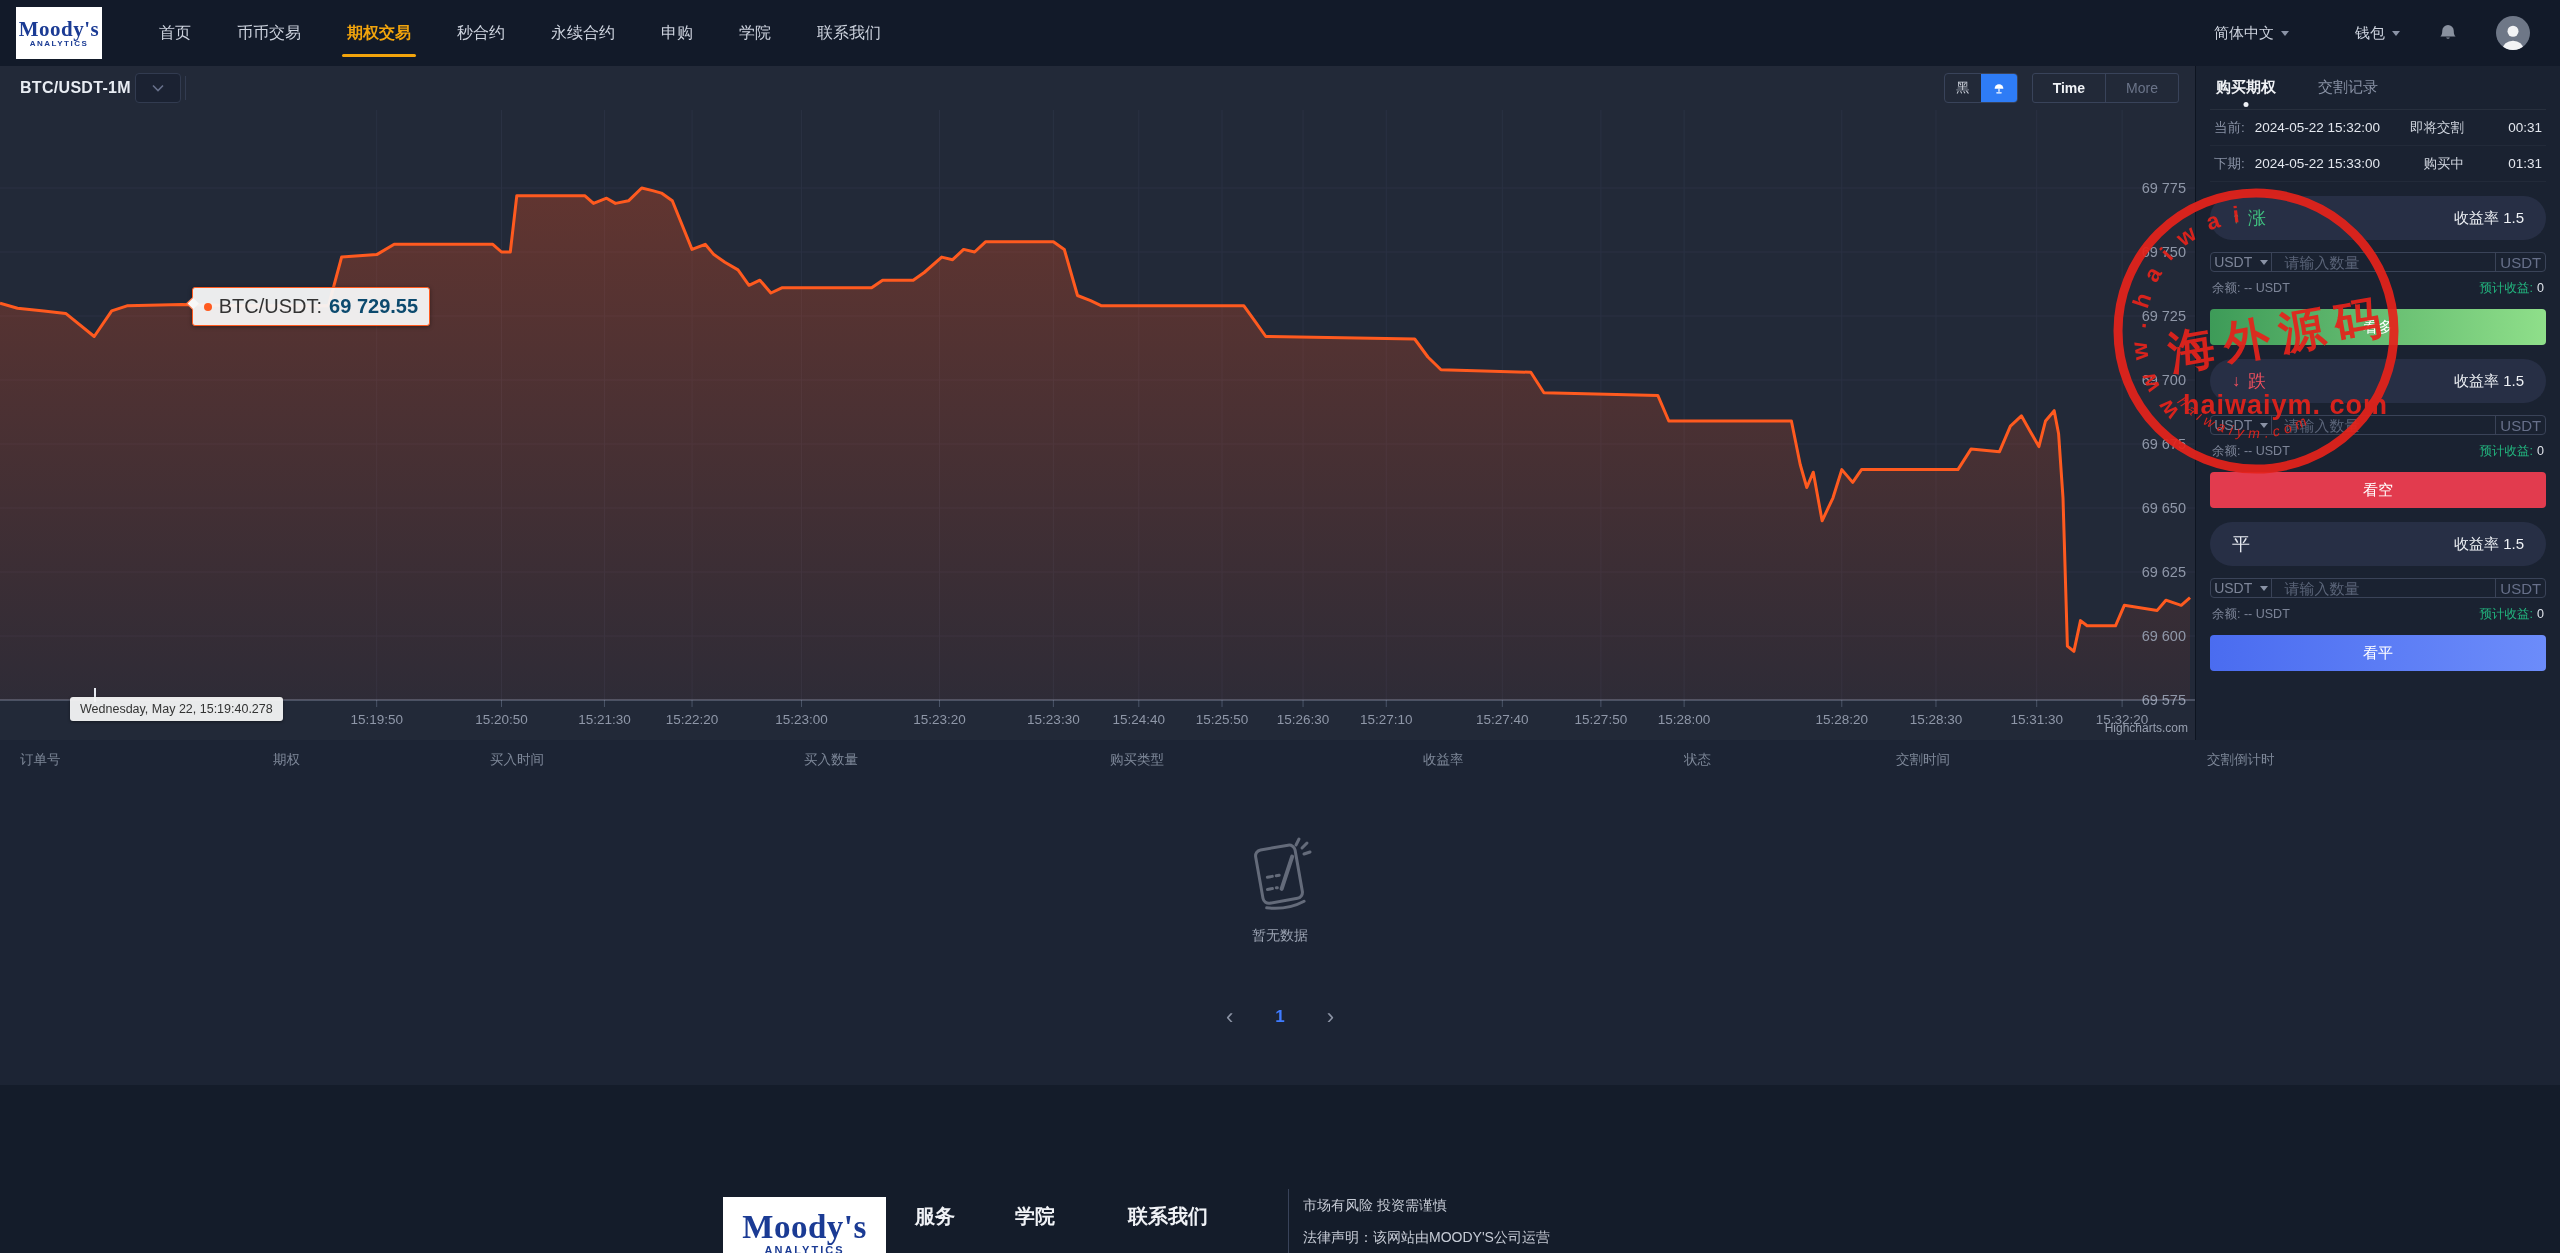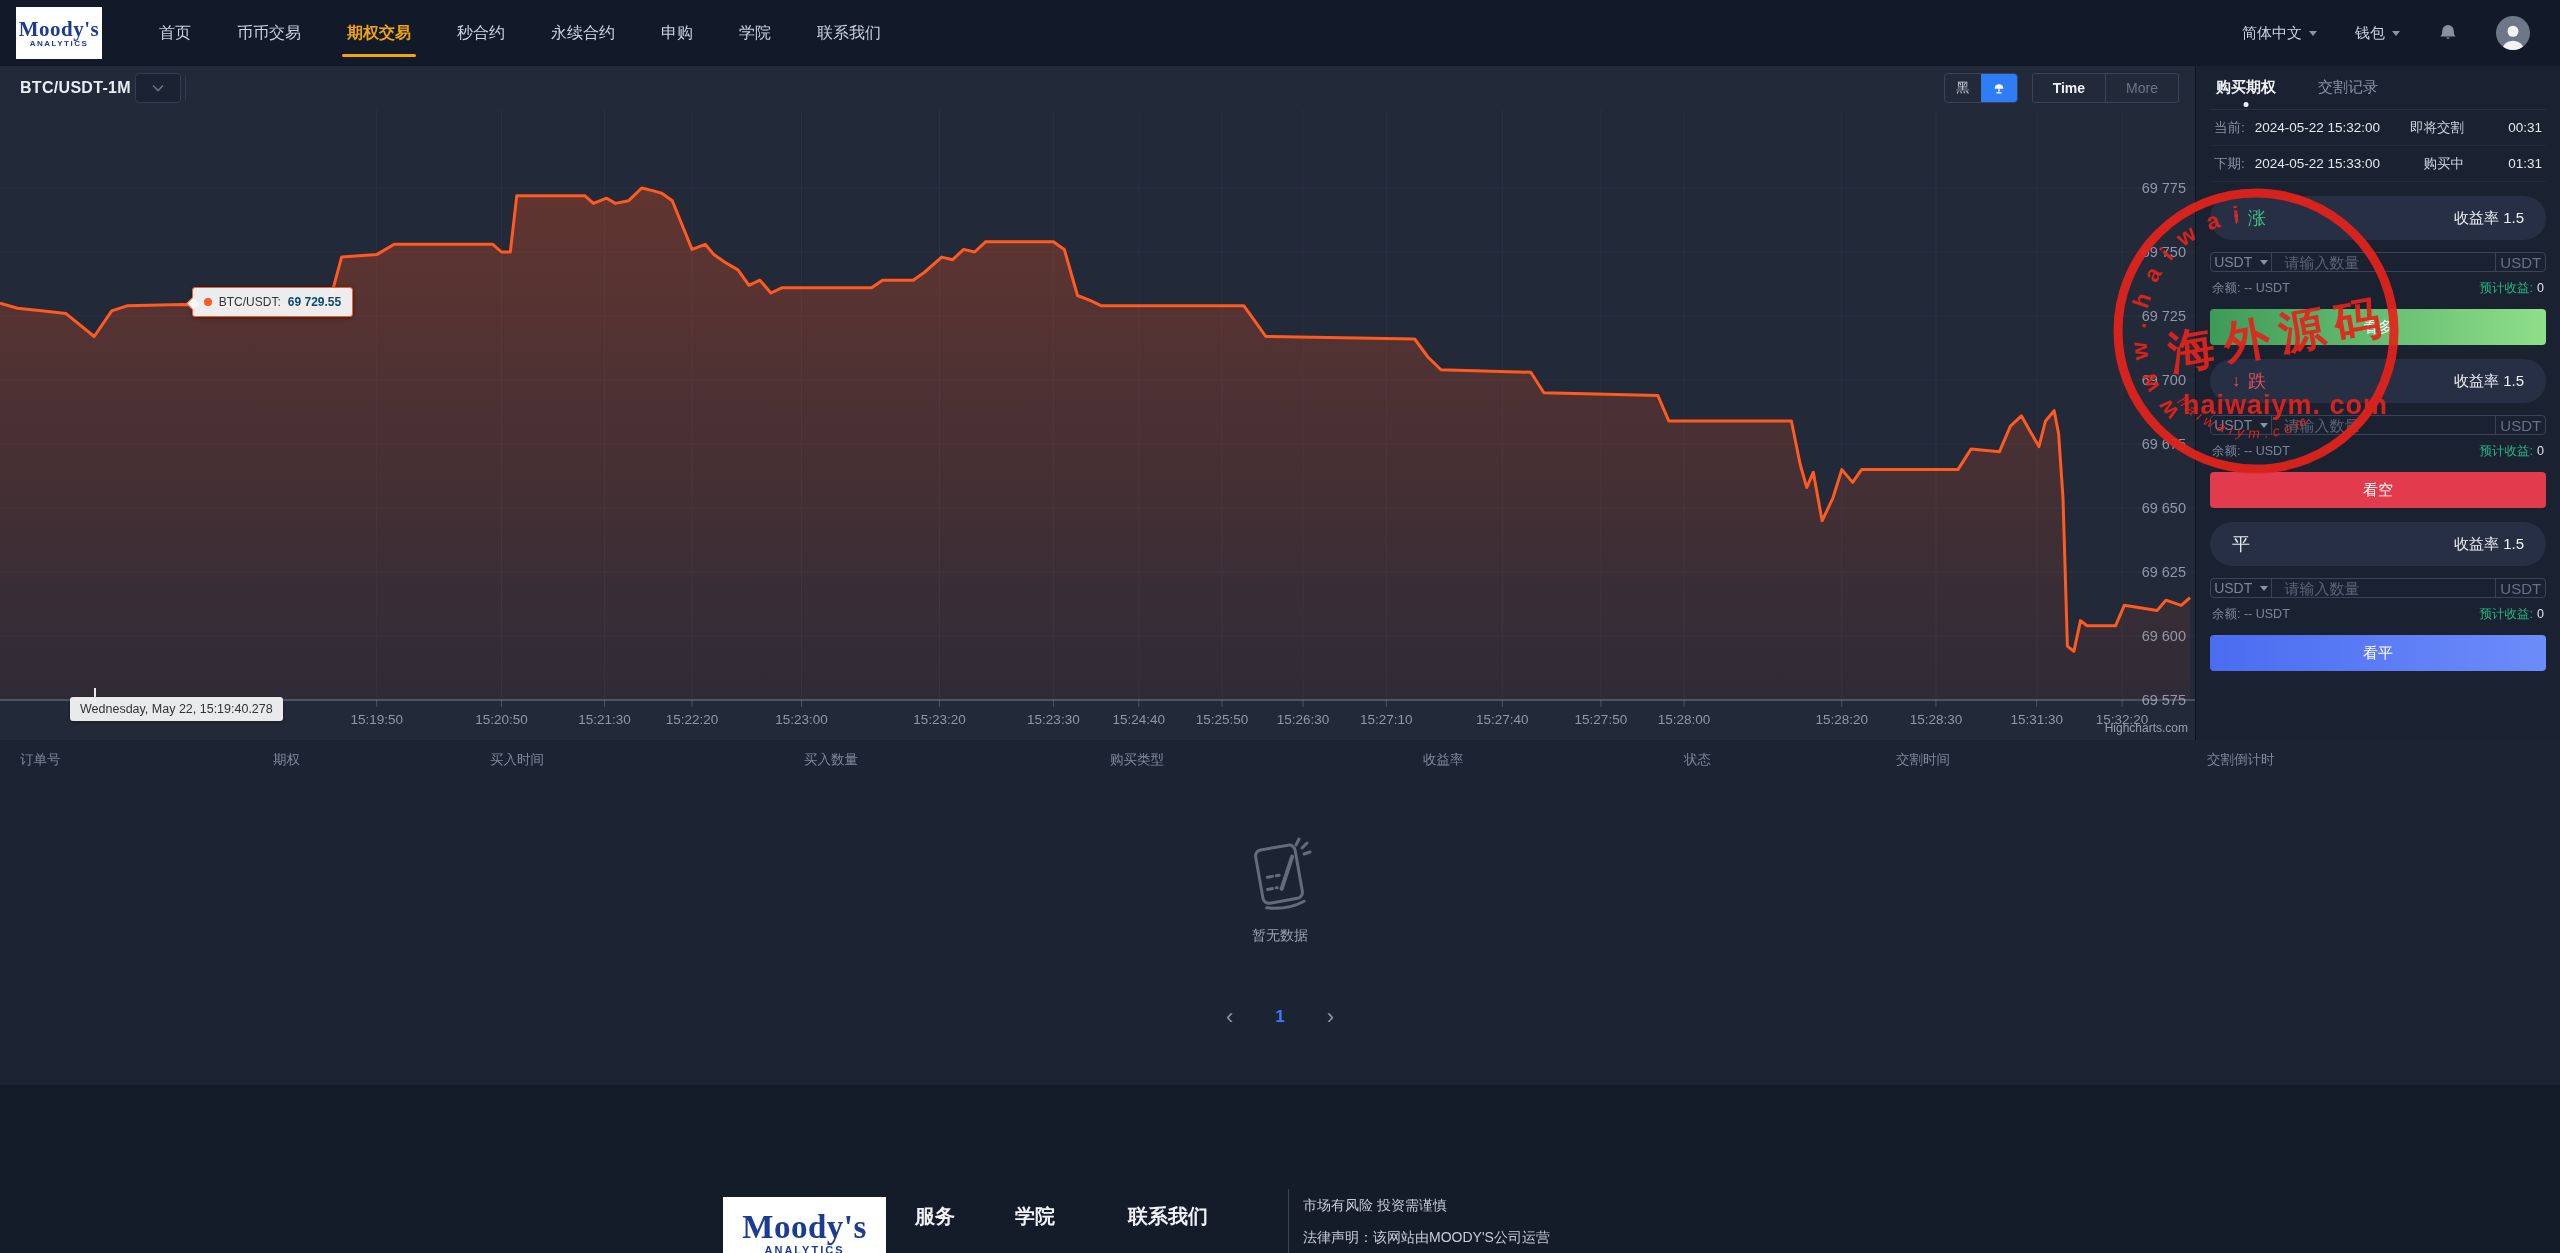--- a/index.html
+++ b/index.html
@@ -14,21 +14,21 @@
   .logo-word { font-family:"Liberation Serif",serif; font-weight:bold; color:#1b3b94;
                font-size:21px; line-height:20px; letter-spacing:.5px; }
   .logo-sub { color:#1b3b94; font-size:8px; letter-spacing:1.5px; font-weight:bold; }
   .nav-items { display:flex; align-items:center; height:100%; }
   .nav-item { padding:13px 23px; height:100%; display:flex; align-items:center; position:relative;
               color:#cdd3de; font-size:16px; cursor:pointer; white-space:nowrap; }
   .nav-item.active { color:#f2a40c; font-weight:bold; }
   .nav-item.active::after { content:""; position:absolute; left:18px; right:18px; bottom:9px;
               height:3px; background:#f2a40c; border-radius:2px; }
   .nav-right { margin-left:auto; display:flex; align-items:center; gap:38px; padding-right:14px; }
-  .nav-drop { color:#cdd3de; font-size:15px; display:flex; align-items:center; gap:7px; cursor:pointer; }
+  .nav-drop { color:#cdd3de; font-size:15px; display:flex; align-items:center; gap:7px; cursor:pointer;margin-left:28px; }
   .caret-down { width:0; height:0; border-left:4.5px solid transparent; border-right:4.5px solid transparent;
                 border-top:5px solid #8a93a6; display:inline-block; }
   .bell { width:20px; height:22px; cursor:pointer; }
   .avatar { width:34px; height:34px; border-radius:50%; background:#6e7787; overflow:hidden;
             display:flex; align-items:flex-end; justify-content:center; cursor:pointer; }
 
   
   .trade { display:flex; height:674px; }
   .chart-section { flex:1; background:#222938; position:relative; }
   .chart-toolbar { height:44px; display:flex; align-items:center; justify-content:space-between;
@@ -45,21 +45,21 @@
   .theme-light { width:36px; height:28px; background:#2e7cf6; display:flex; align-items:center;
                  justify-content:center; cursor:pointer; }
   .tm-group { display:flex; border:1px solid #39435a; border-radius:3px; overflow:hidden; }
   .tm-btn { padding:0 20px; height:28px; display:flex; align-items:center; font-size:14px; cursor:pointer; }
   .tm-time { color:#f0f2f6; font-weight:bold; }
   .tm-more { color:#6b7489; border-left:1px solid #39435a; }
   .plot { position:absolute; top:44px; left:0; right:0; bottom:0; }
   .plot svg.main { width:100%; height:100%; display:block; }
 
   .hc-tooltip { position:absolute; background:rgba(247,247,247,.95); border:1px solid #ff5a1f;
-                border-radius:3px; padding:7px 11px; font-size:12px; color:#333; white-space:nowrap;
+                border-radius:3px; padding:7px 11px; font-size:20px; color:#333; white-space:nowrap;
                 display:flex; align-items:center; gap:7px; box-shadow:0 1px 4px rgba(0,0,0,.4); z-index:4; }
   .hc-tooltip .dot { width:8px; height:8px; border-radius:50%; background:#ff5a1f; }
   .hc-tooltip b { color:#0c4a6e; }
   .hc-arrow { position:absolute; left:-5px; top:11px; width:9px; height:9px; background:#f7f7f7;
               border-left:1px solid #ff5a1f; border-bottom:1px solid #ff5a1f; transform:rotate(45deg); }
   .x-tooltip { position:absolute; background:rgba(244,244,244,.95); border-radius:3px; color:#333;
                font-size:12.5px; padding:5px 10px; white-space:nowrap; z-index:4;
                box-shadow:0 1px 3px rgba(0,0,0,.4); }
 
   

